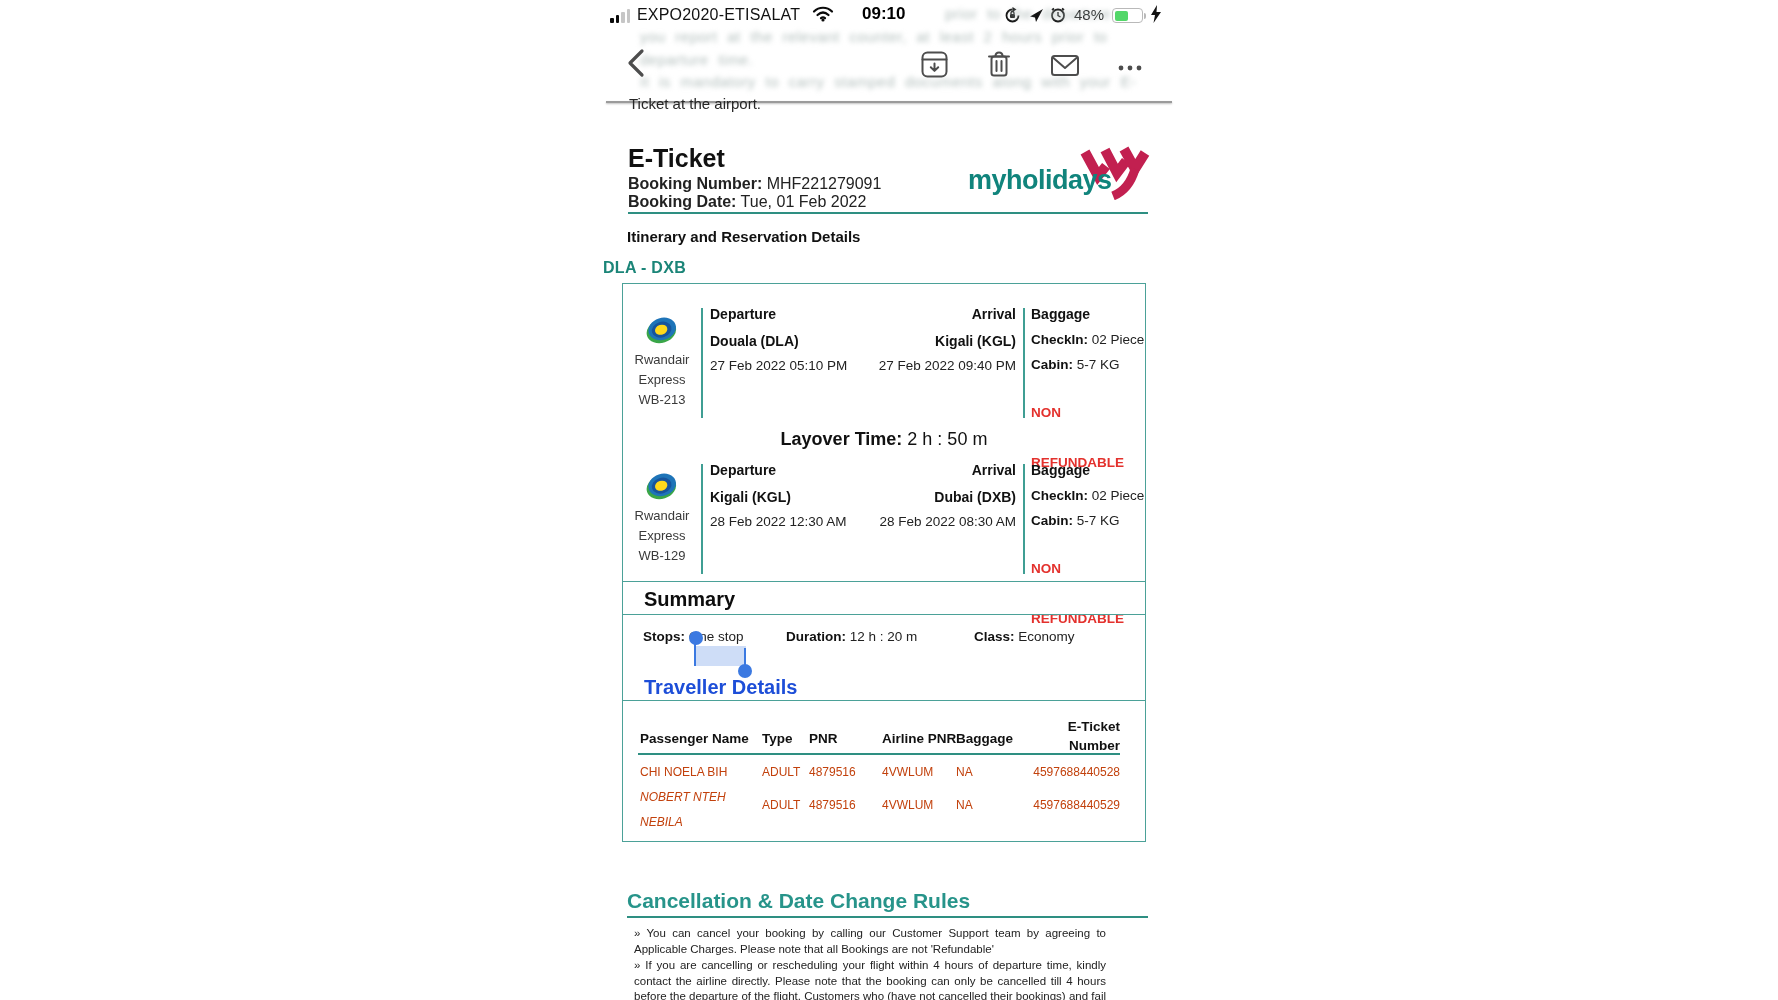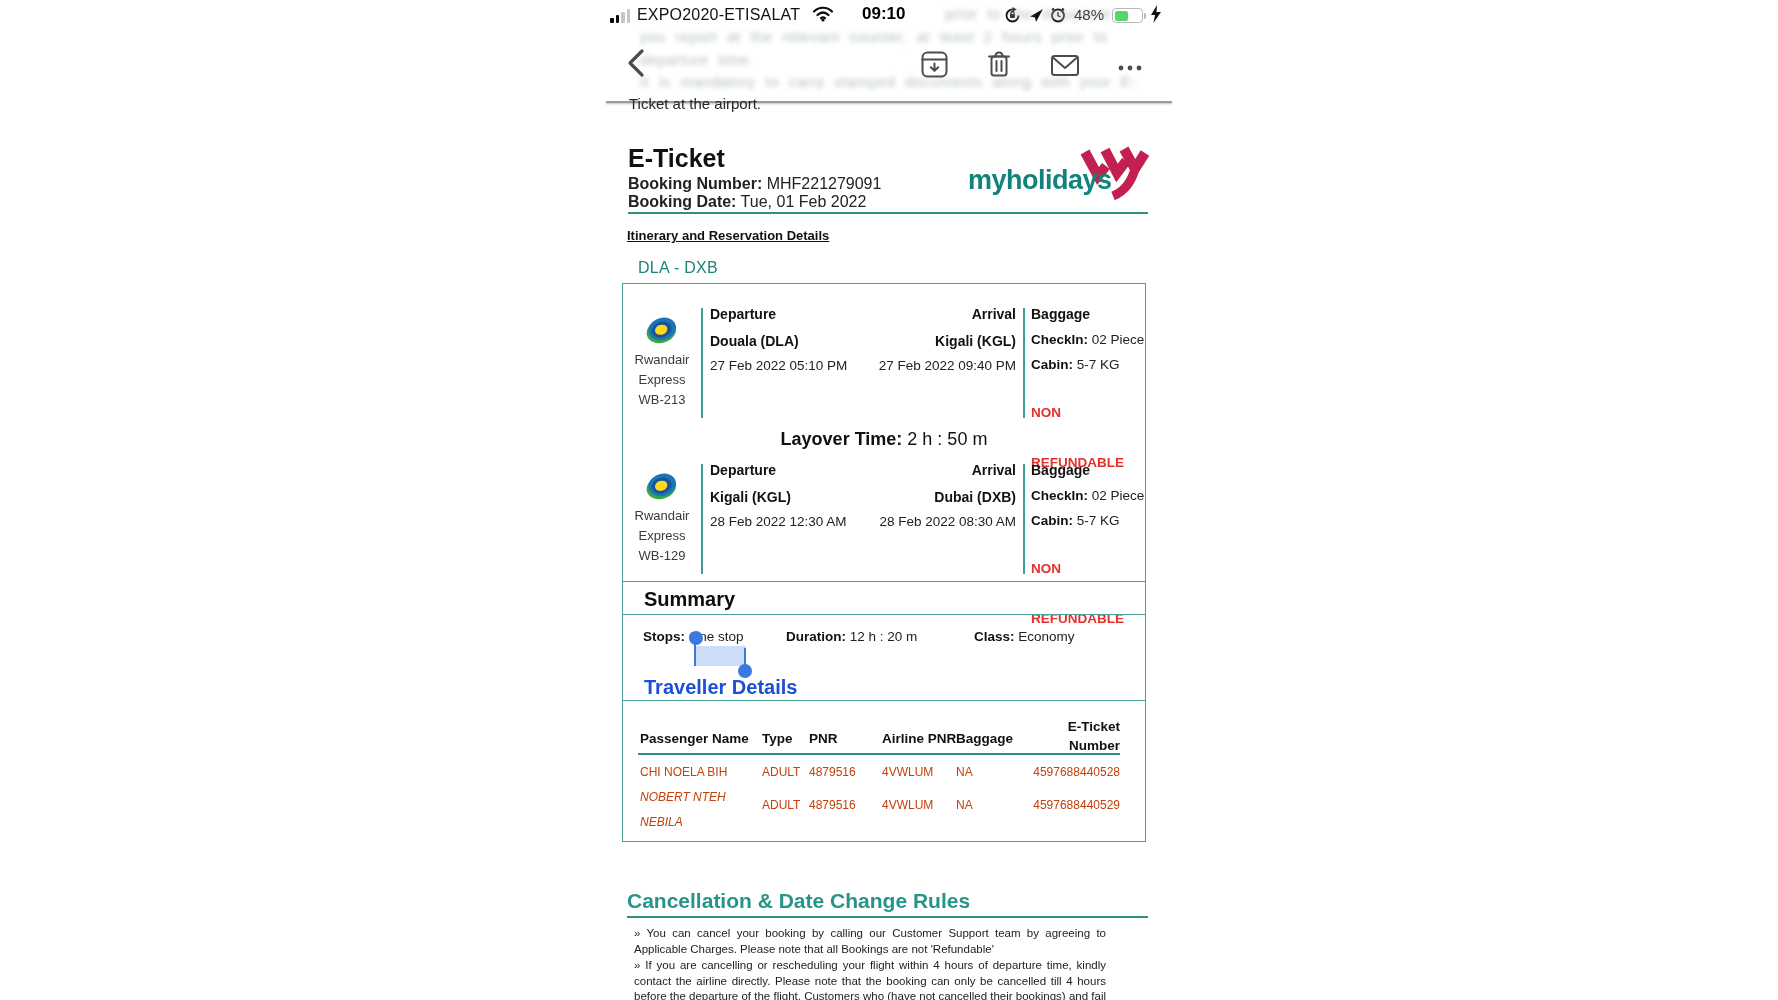--- a/index.html
+++ b/index.html
@@ -46,22 +46,22 @@
   .et-bd { left:628px; top:193px; }
   .et-line b { font-weight:bold; }
   .brand { left:968px; top:148px; width:186px; height:52px; }
   .brand-text { position:absolute; left:0; top:17px; font-size:27px; font-weight:bold; color:#10847c; letter-spacing:-.5px; z-index:2; }
   .brand-mark { position:absolute; left:112px; top:-2px; z-index:1; }
   .hr-teal { height:2px; background:#2e8f82; }
   .hr-thin { height:1px; background:#4ba198; }
   .div-booking { left:628px; top:212px; width:520px; }
 
   
-  .itin-title { left:627px; top:228px; font-size:13px; font-weight:bold; color:#111;text-decoration:underline; }
-  .route { left:638px; top:259px; font-size:16px; font-weight:normal; color:#1b8578; letter-spacing:.3px; }
+  .itin-title { left:627px; top:228px; font-size:15px; font-weight:bold; color:#111; }
+  .route { left:603px; top:259px; font-size:16px; font-weight:bold; color:#1b8578; letter-spacing:.3px; }
   .bigbox { left:622px; top:283px; width:524px; height:559px; border:1px solid #4ba198; }
 
   .seg { position:absolute; left:622px; width:524px; height:150px; }
   .seg1 { top:300px; } .seg2 { top:456px; }
   .seg .vline { position:absolute; top:8px; width:1.5px; height:110px; background:#3f9e93; }
   .seg .vl-l { left:79px; } .seg .vl-r { left:401px; }
   .airline-cell { position:absolute; left:4px; top:12px; width:72px; text-align:center; font-size:13px; color:#3a3a3a; line-height:20px; }
   .airline-cell svg { display:block; margin:0 auto 2px auto; }
   .col { position:absolute; top:6px; font-size:13.5px; color:#222; }
   .col .lbl { font-size:14px; font-weight:bold; color:#111; }

